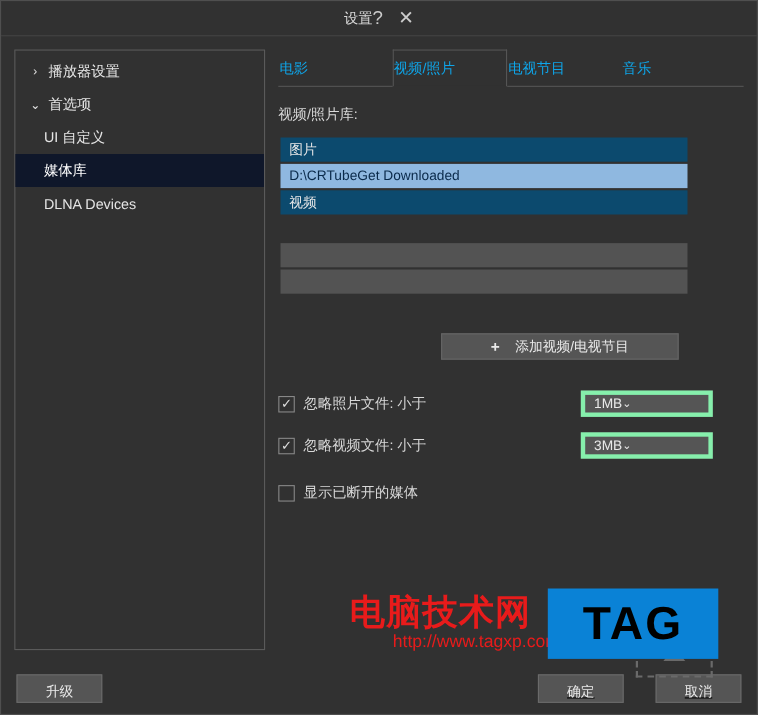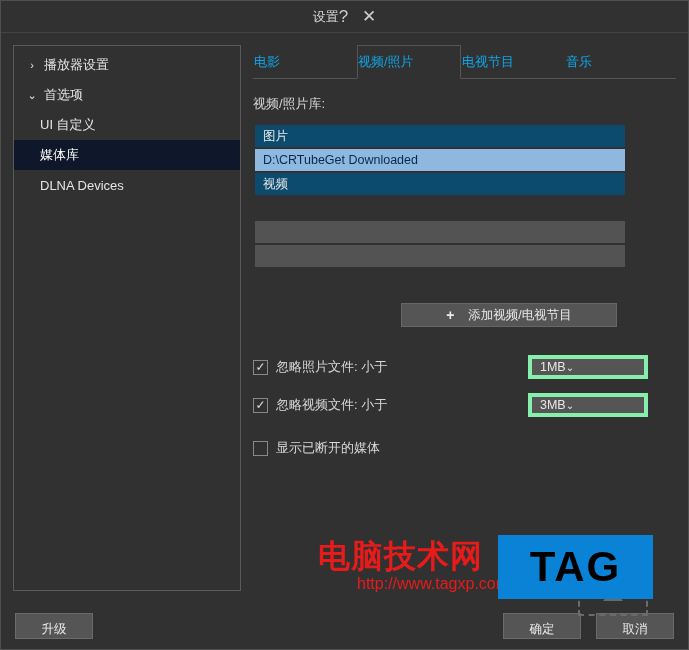--- a/index.html
+++ b/index.html
@@ -215,21 +215,22 @@
       color: #eaeaea;
       display: flex;
       align-items: flex-end;
       justify-content: center;
       font-size: 12.5px;
       border: 1px solid #6a6a6a;
       cursor: pointer;
     }
     .footer-right {
       display: flex;
-      gap: 15px;
+      gap: 29px;
+      text-decoration: underline;
     }
     .watermark1 {
       position: absolute;
       left: 318px;
       top: 535px;
       font-size: 32px;
       font-weight: bold;
       color: #e81b1b;
       font-family: "SimHei", sans-serif;
       letter-spacing: 1px;

